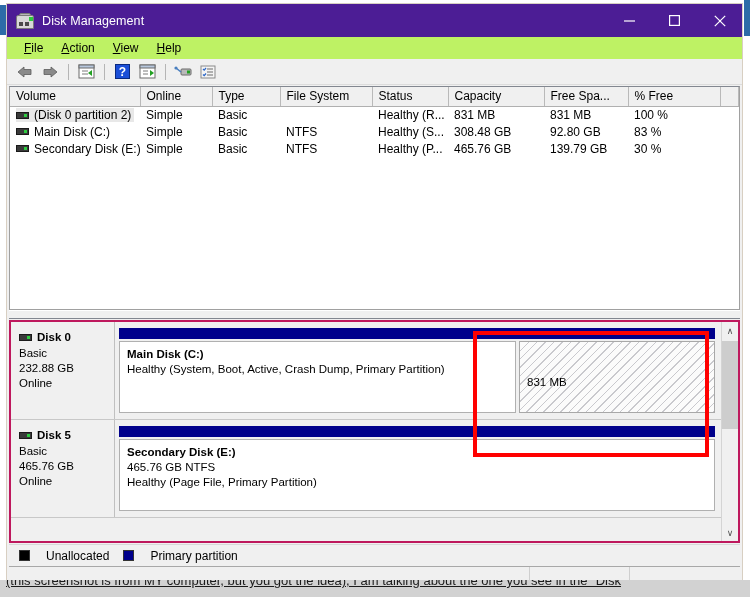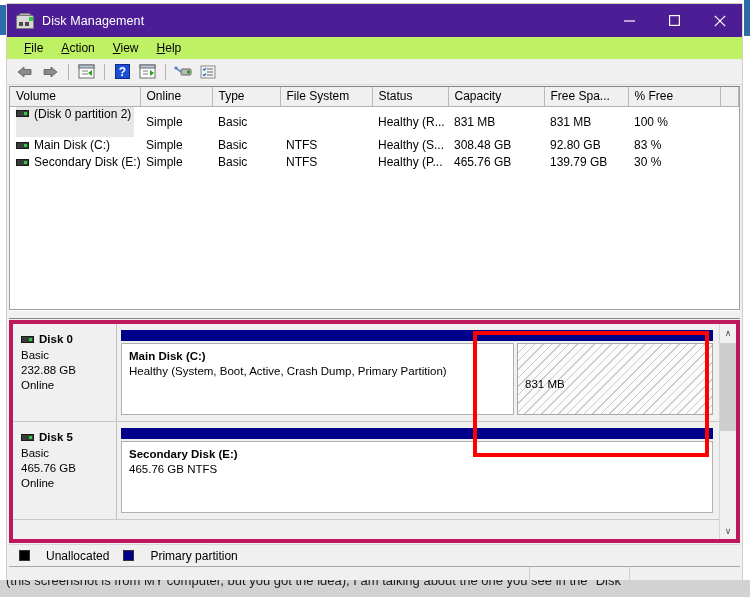--- a/index.html
+++ b/index.html
@@ -169,21 +169,21 @@
     font-size: 12px;
     color: #000000;
     padding: 0 0 0 6px;
     white-space: nowrap;
     overflow: hidden;
     vertical-align: middle;
   }
   tr.selrow td.volcell .volcell-inner {
     background: #e8e8e8;
     display: inline-block;
-    padding: 0 3px 16px 0;
+    padding: 0 3px 0 0;
   }
   .volicon {
     display: inline-block;
     width: 13px; height: 7px;
     background: #3a3a3a;
     border: 1px solid #1a1a1a;
     position: relative;
     vertical-align: middle;
     margin-right: 5px;
     margin-bottom: 1px;
@@ -203,21 +203,21 @@
     background: #f0f0f0;
     border-top: 1px solid #ffffff;
     border-bottom: 1px solid #828790;
     margin: 0 2px;
   }
 
   
   .graphpane {
     flex: 1;
     background: #ffffff;
-    border: 4px solid #be185d;
+    border: 2px solid #be185d;
     margin: 1px 2px 0 2px;
     display: flex;
     position: relative;
     overflow: hidden;
   }
   .graphscroll {
     flex: 1;
     position: relative;
     overflow: hidden;
     background: #f0f0f0;
@@ -371,20 +371,21 @@
     width: 750px; height: 17px;
     background: #d2d2d2;
     overflow: hidden;
   }
   .bottomtext span {
     position: absolute;
     left: 6px; top: -7px;
     font-size: 13px;
     color: #1b1b1b;
     white-space: nowrap;
+    text-decoration: underline;
   }
 </style>
 </head>
 <body>
 
 <div id="page">
 
   <div class="page-accent"></div>
   <div class="page-accent-right"></div>
 
@@ -588,20 +589,21 @@
             <div>Basic</div>
             <div>465.76 GB</div>
             <div>Online</div>
           </div>
           <div class="diskbars">
             <div class="bar-head"></div>
             <div class="parts">
               <div class="part primary">
                 <div class="ptitle">Secondary Disk  (E:)</div>
                 <div>465.76 GB NTFS</div>
+                <div>Healthy (Page File, Primary Partition)</div>
               </div>
             </div>
           </div>
         </div>
 
       </div>
 
       <div class="vscroll">
         <div class="sbarrow">∧</div>
         <div class="sbtrack">

